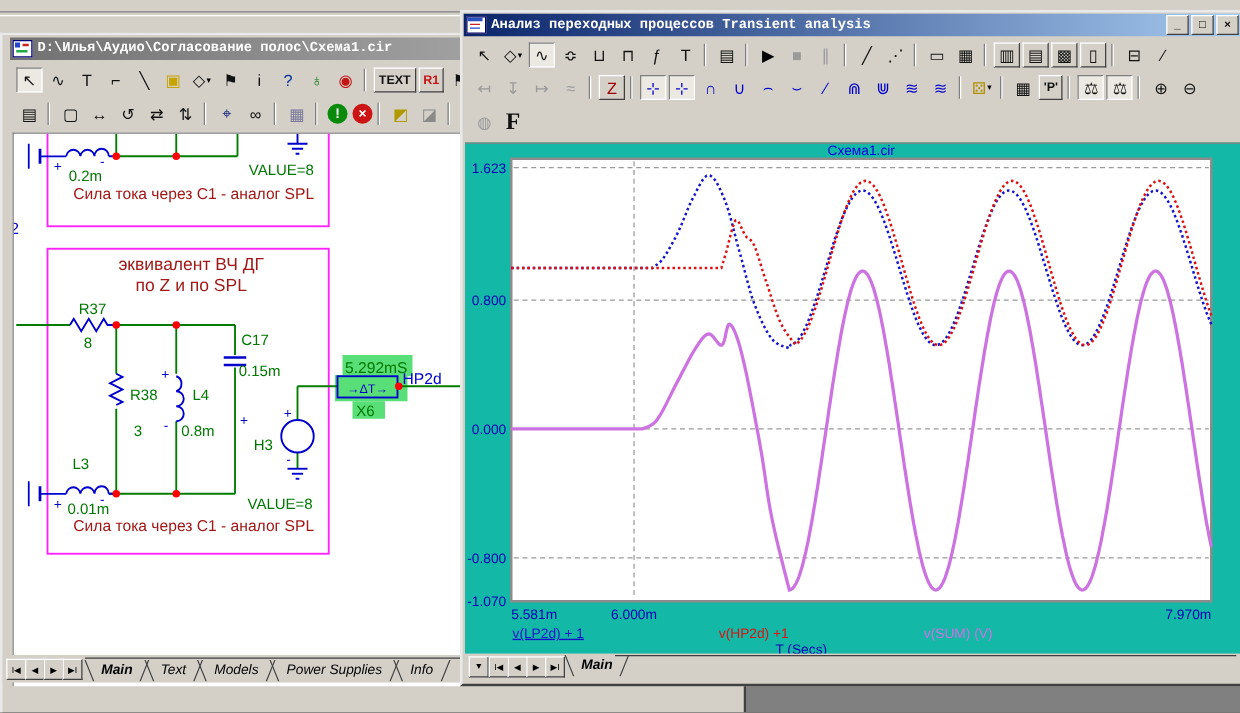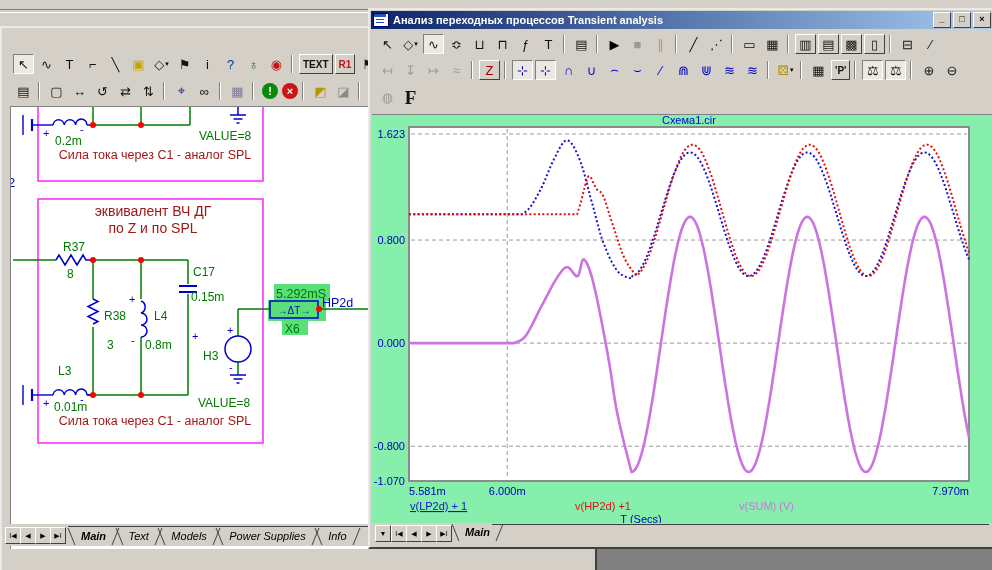--- a/index.html
+++ b/index.html
@@ -9,21 +9,21 @@
   .abs{position:absolute;}
   
   #topstrip{left:0;top:0;width:992px;height:26px;background:#d4d0c8;
             border-bottom:1px solid #808080;}
   #topstrip .groove{position:absolute;left:0;top:9px;width:100%;height:2px;
             border-top:1px solid #808080;border-bottom:1px solid #fff;}
   
   .win{background:#d4d0c8;border:2px solid;border-color:#e9e9e9 #404040 #404040 #e9e9e9;}
   .titlebar{height:18px;display:flex;align-items:center;padding:0 2px;overflow:hidden;}
   .titlebar .ttext{color:#fff;font-weight:bold;font-size:11px;white-space:nowrap;
-                   margin-left:4px;letter-spacing:0;}
+                   margin-left:4px;letter-spacing:0;font-family:Liberation Mono, monospace;}
   .tb-inactive{background:linear-gradient(90deg,#717171,#a0a0a0);}
   .tb-active{background:linear-gradient(90deg,#0a246a,#a6caf0);}
   .winbtn{width:16px;height:14px;margin-left:2px;background:#d4d0c8;
           border:1px solid;border-color:#fff #404040 #404040 #fff;
           font-size:9px;line-height:12px;text-align:center;color:#000;font-weight:bold;}
   .docicon{width:14px;height:12px;background:#fff;border:1px solid #00007a;position:relative;flex:none;}
   .docicon i{position:absolute;display:block;}
   
   .tbar{display:flex;align-items:center;padding-left:3px;overflow:hidden;white-space:nowrap;}
   .tbtn{display:inline-flex;width:21px;height:20px;flex:none;align-items:center;
@@ -62,20 +62,28 @@
 </head>
 <body>
 
 <div id="root">
 
   <div class="abs" id="topstrip">
     <div class="groove"></div>
   </div>
 
   <div class="abs win" id="leftwin" style="left:0;top:26;width:593px;height:544px;top:26px;overflow:hidden;z-index:1;">
+    <div class="abs titlebar tb-inactive" style="left:6px;top:2px;width:358px;">
+      <span class="docicon">
+        <i style="left:1px;top:1px;width:4px;height:4px;background:#2244cc;"></i>
+        <i style="left:7px;top:2px;width:5px;height:2px;background:#cc2222;"></i>
+        <i style="left:2px;top:7px;width:9px;height:2px;background:#22aa44;"></i>
+      </span>
+      <span class="ttext">D:\Илья\Аудио\Согласование полос\Схема1.cir</span>
+    </div>
     <div class="abs tbar" style="left:6px;top:23px;width:360px;height:26px;">
         <span class="tbtn pressed">↖</span>
         <span class="tbtn">∿</span>
         <span class="tbtn">T</span>
         <span class="tbtn">⌐</span>
         <span class="tbtn">╲</span>
         <span class="tbtn" style="color: rgb(200, 164, 0);">▣</span>
         <span class="tbtn">◇<span class="dd">▾</span></span>
         <span class="tbtn">⚑</span>
         <span class="tbtn">i</span>
@@ -306,21 +314,21 @@
         <span class="tbtn pressed">⚖</span>
         <span class="tbsep"></span>
         <span class="tbtn">⊕</span>
         <span class="tbtn">⊖</span>
       </div>
     <div class="abs tbar" style="left:2px;top:73px;width:618px;height:29px;">
         <span class="tbtn" style="color: rgb(154, 154, 154);">◍</span>
         <span class="tbtn" style="font-size: 19px; font-family: &quot;Liberation Serif&quot;, serif; font-weight: bold;">F</span>
       </div>
 
-    <div class="abs" style="left:2px;top:104px;width:620px;height:408px;background:#86efac;border-top:1px solid #808080;">
+    <div class="abs" style="left:2px;top:104px;width:620px;height:408px;background:#14b8a6;border-top:1px solid #808080;">
       <svg id="chart" width="620" height="408" viewBox="370 112 620 408">
           <rect x="407" y="124" width="560" height="354" fill="#fff" stroke="#8c8c8c" stroke-width="2"></rect>
           <text x="687" y="121" font-size="11" fill="#0000e0" text-anchor="middle">Схема1.cir</text>
           <line x1="409" y1="131" x2="965" y2="131" stroke="#9a9a9a" stroke-width="1" stroke-dasharray="4,3"></line>
           <text x="403" y="135" font-size="11" fill="#0000b5" text-anchor="end">1.623</text>
           <line x1="409" y1="237.04567396955068" x2="965" y2="237.04567396955068" stroke="#9a9a9a" stroke-width="1" stroke-dasharray="4,3"></line>
           <text x="403" y="241.04567396955068" font-size="11" fill="#0000b5" text-anchor="end">0.800</text>
           <line x1="409" y1="340.12773858150763" x2="965" y2="340.12773858150763" stroke="#9a9a9a" stroke-width="1" stroke-dasharray="4,3"></line>
           <text x="403" y="344.12773858150763" font-size="11" fill="#0000b5" text-anchor="end">0.000</text>
           <line x1="409" y1="443.20980319346455" x2="965" y2="443.20980319346455" stroke="#9a9a9a" stroke-width="1" stroke-dasharray="4,3"></line>

